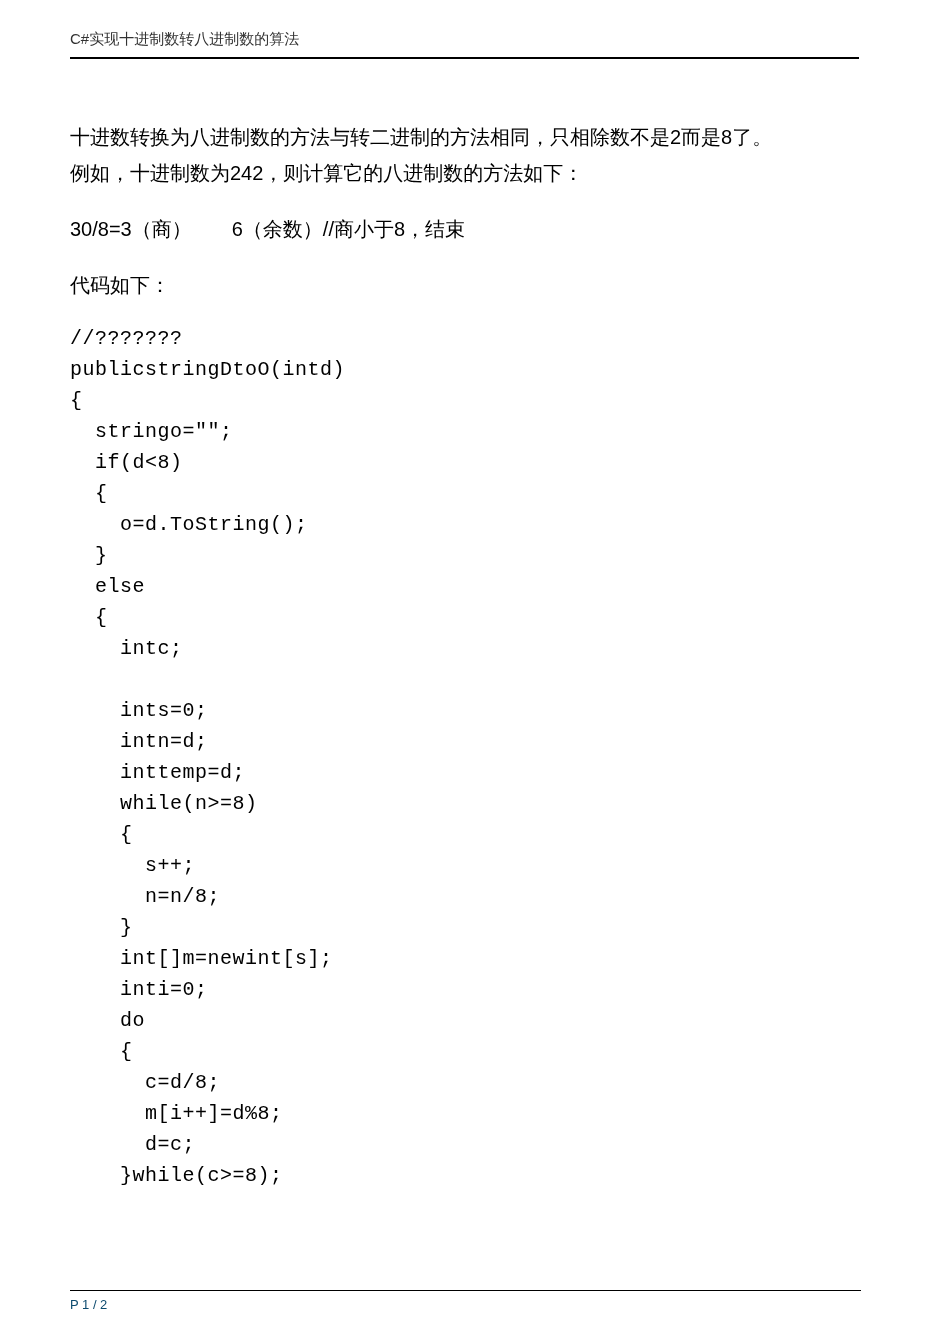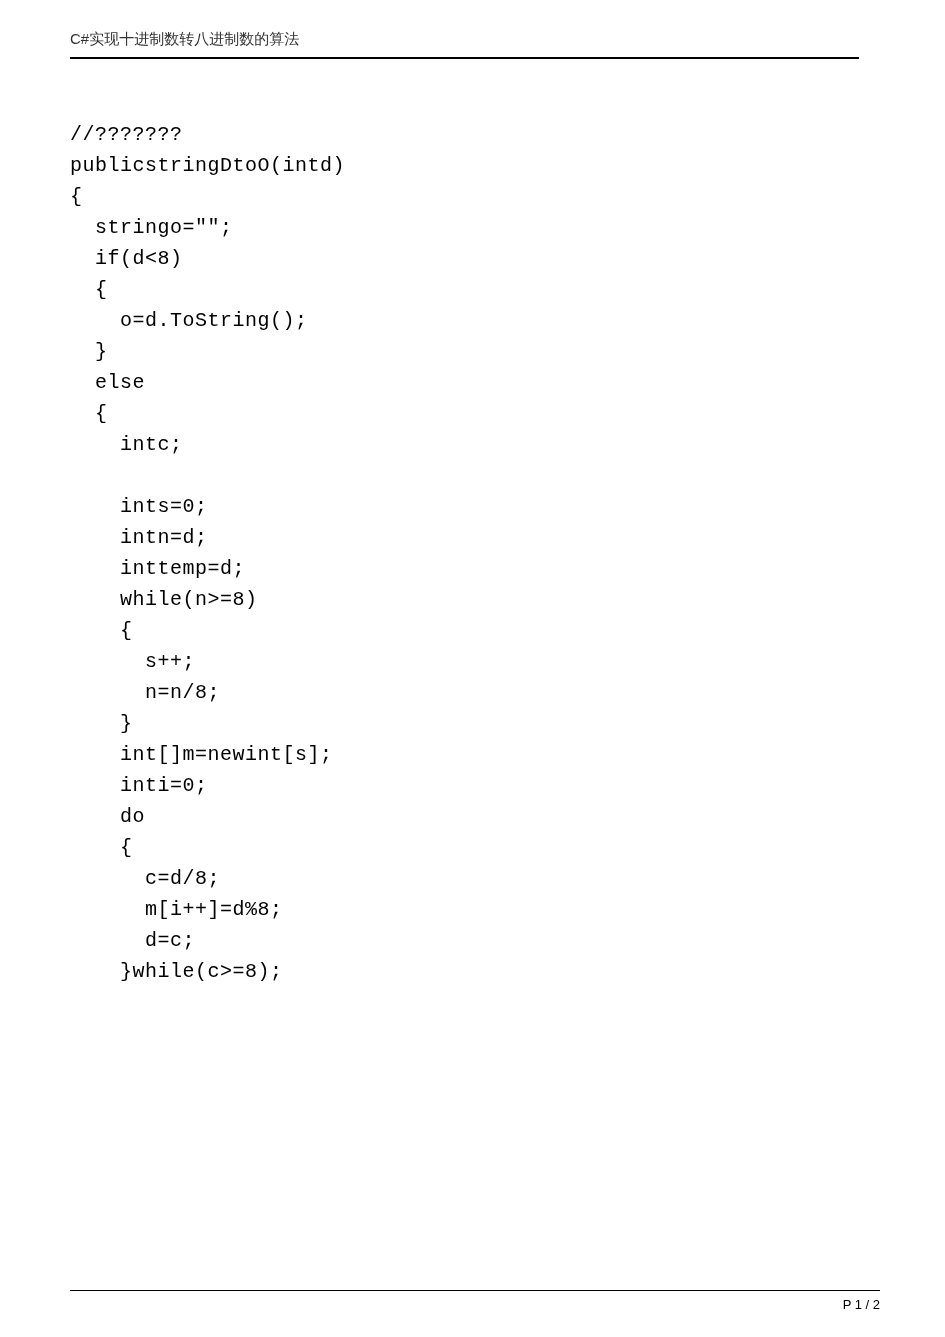--- a/index.html
+++ b/index.html
@@ -38,41 +38,46 @@
       font-family: "Courier New", Consolas, monospace;
       font-size: 20px;
       line-height: 1.55;
       white-space: pre;
       letter-spacing: 0.5px;
     }
     .footer {
       position: absolute;
       bottom: 25px;
       left: 70px;
-      right: 65px;
+      right: 84px;
       border-top: 1.5px solid #000;
       padding-top: 6px;
-      text-align: right;
       font-size: 13px;
-      color: #000000;
+      color: #0c4a6e;
     }
   </style>
 </head>
 <body>
 
 <div class="page">
   <div class="header">
     <span>C#实现十进制数转八进制数的算法</span>
   </div>
 
   <div class="content">
+    <div class="para">
+      <div>十进数转换为八进制数的方法与转二进制的方法相同，只相除数不是2而是8了。</div>
+      <div>例如，十进制数为242，则计算它的八进制数的方法如下：</div>
+    </div>
 
 
+    <div class="para">30/8=3（商）　　6（余数）//商小于8，结束</div>
 
 
+    <div class="para">代码如下：</div>
 
     <div class="code-block">//???????
 publicstringDtoO(intd)
 {
   stringo="";
   if(d&lt;8)
   {
     o=d.ToString();
   }
   else

